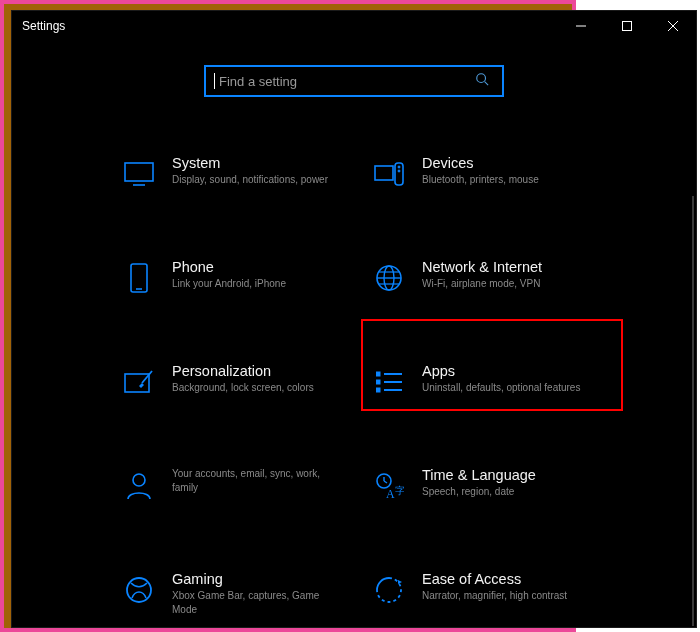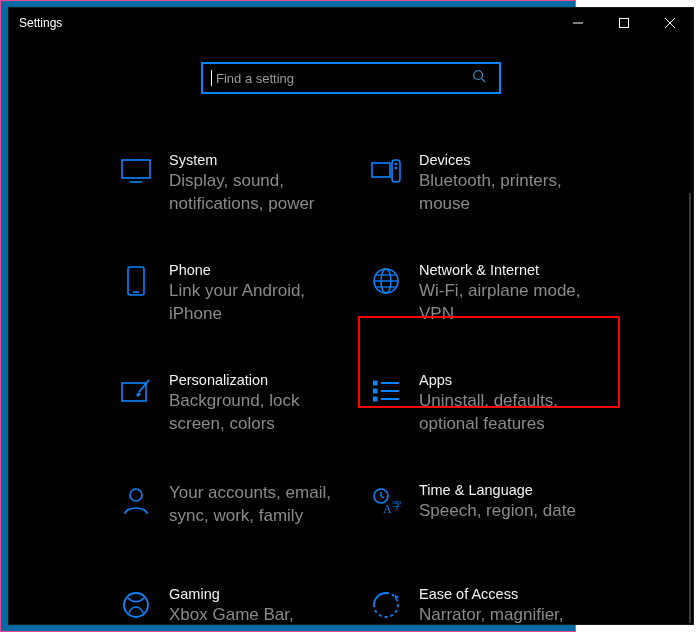--- a/index.html
+++ b/index.html
@@ -1,21 +1,21 @@
 <!DOCTYPE html>
 <html><head>
 <meta charset="utf-8">
 <style>
   * { box-sizing: border-box; margin: 0; padding: 0; }
   html, body { width: 700px; height: 632px; overflow: hidden; font-family: "Segoe UI", Arial, sans-serif; background: #fff; }
   .frame {
     position: relative;
     width: 576px; height: 632px;
-    background: #0369a1;
-    border: 1px solid #ec4899;
+    background: #a16207;
+    border: 4px solid #ec4899;
   }
   .window {
     position: absolute;
     left: 7px; top: 6px;
     width: 686px; height: 618px;
     background: #000;
     color: #fff;
     border: 1px solid #1a1a1a;
     display: flex;
     flex-direction: column;
@@ -84,21 +84,21 @@
   .tile .icon {
     flex: 0 0 34px;
     width:34px; height:34px;
     display:flex; align-items:center; justify-content:center;
     color:#0a84ff;
     margin-top: 2px;
   }
   .tile .icon svg { stroke:#0a84ff; fill:none; }
   .tile .txt { flex:1; min-width:0; }
   .tile .title { font-size: 14.5px; color:#f2f2f2; margin-bottom:2px; }
-  .tile .desc { font-size: 17px; color:#8a8a8a; line-height:1.35; max-width: 170px;}
+  .tile .desc { font-size: 10px; color:#8a8a8a; line-height:1.35; max-width: 170px;}
   .highlight-ring {
     position:absolute;
     border: 2px solid #ff0000;
     pointer-events:none;
   }
   .scrollbar-stub {
     position:absolute;
     right:2px; top:155px;
     width:2px; height:430px;
     background:#3a3a3a;

